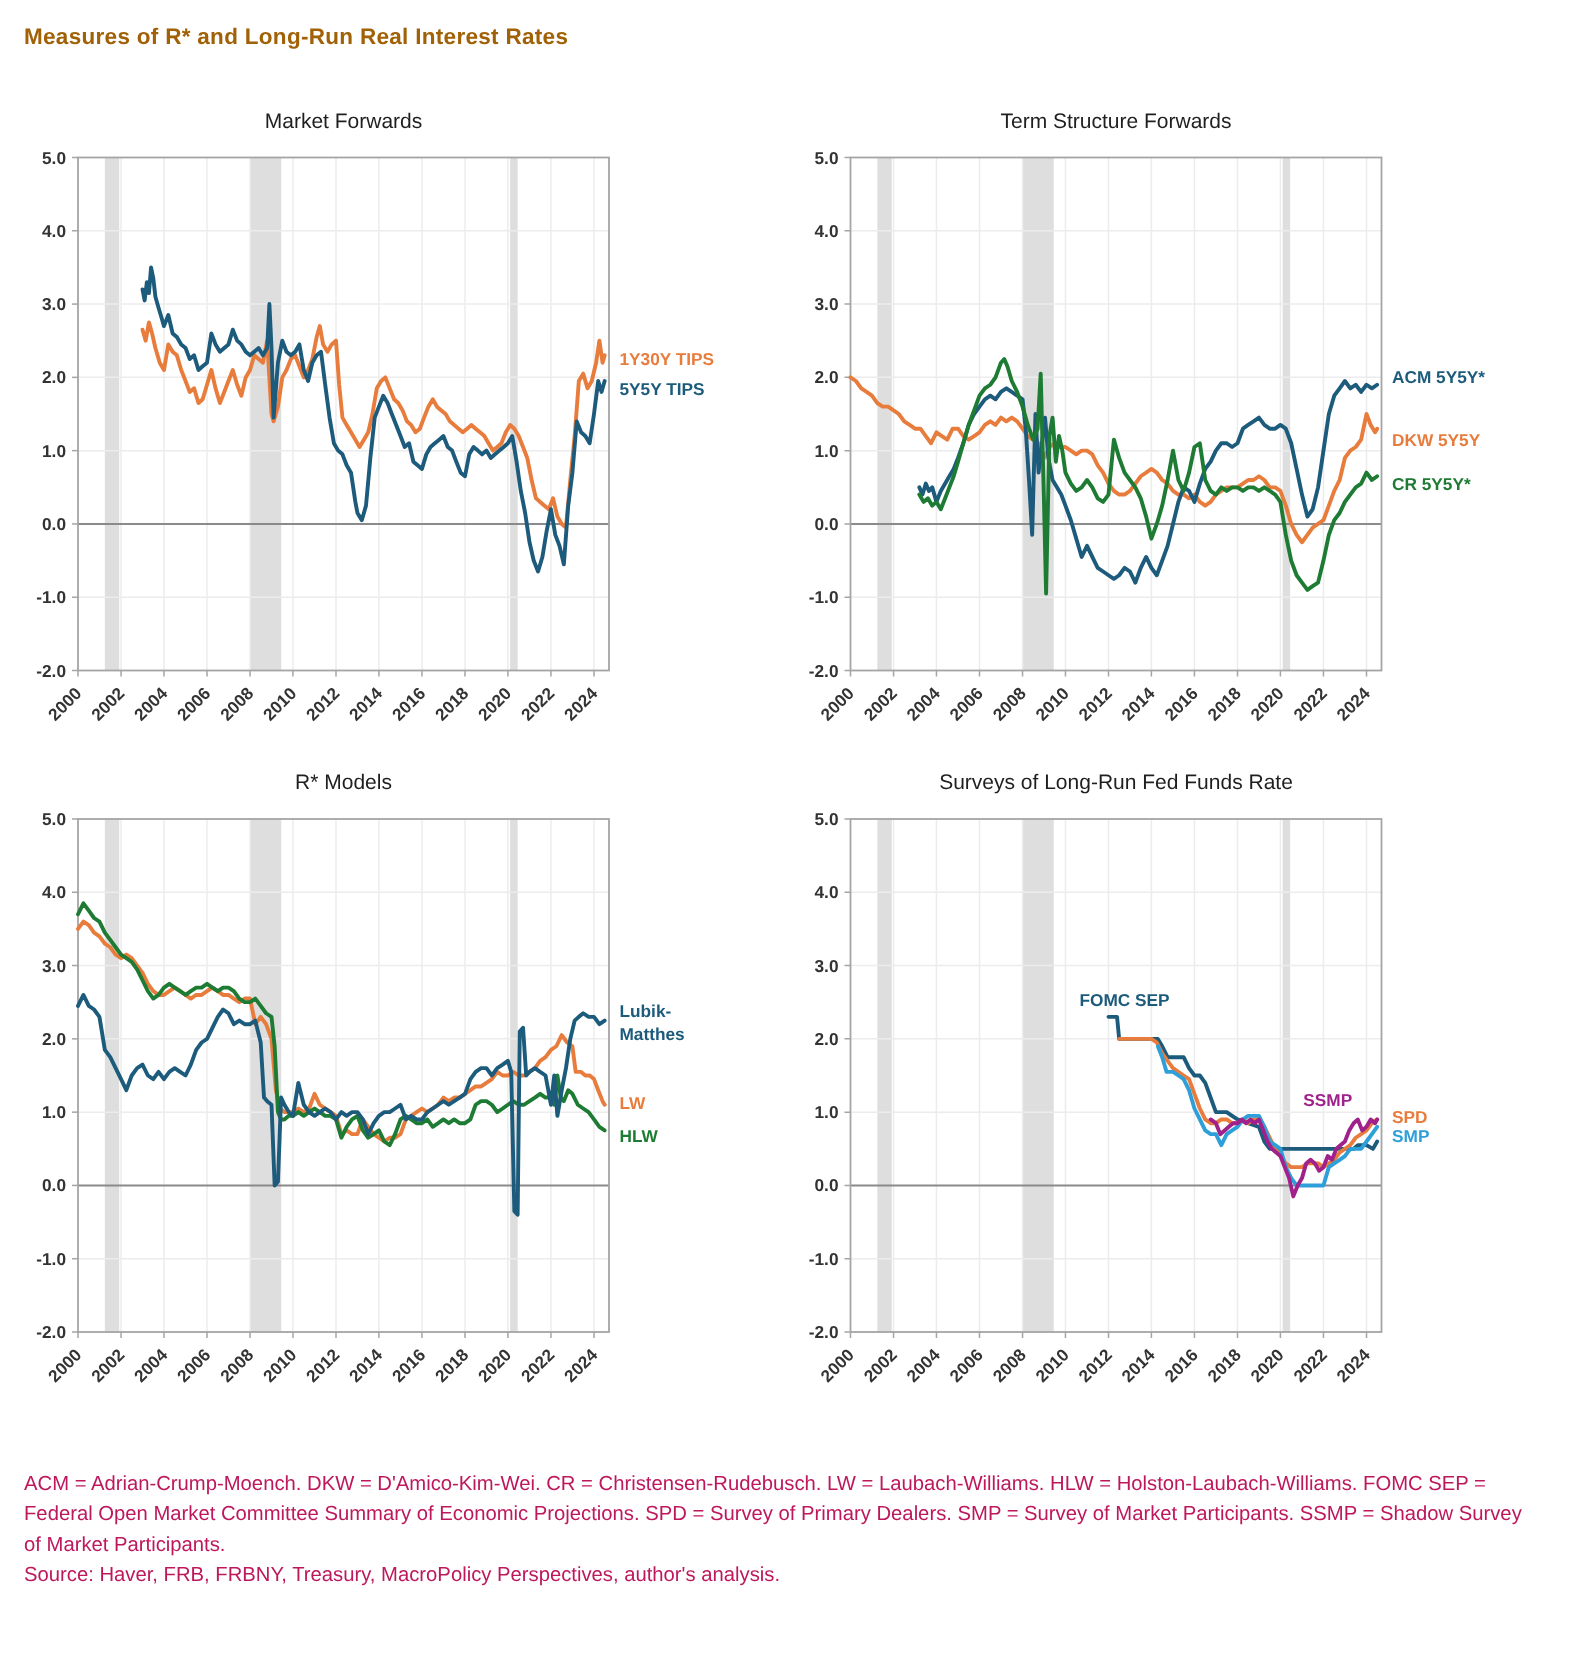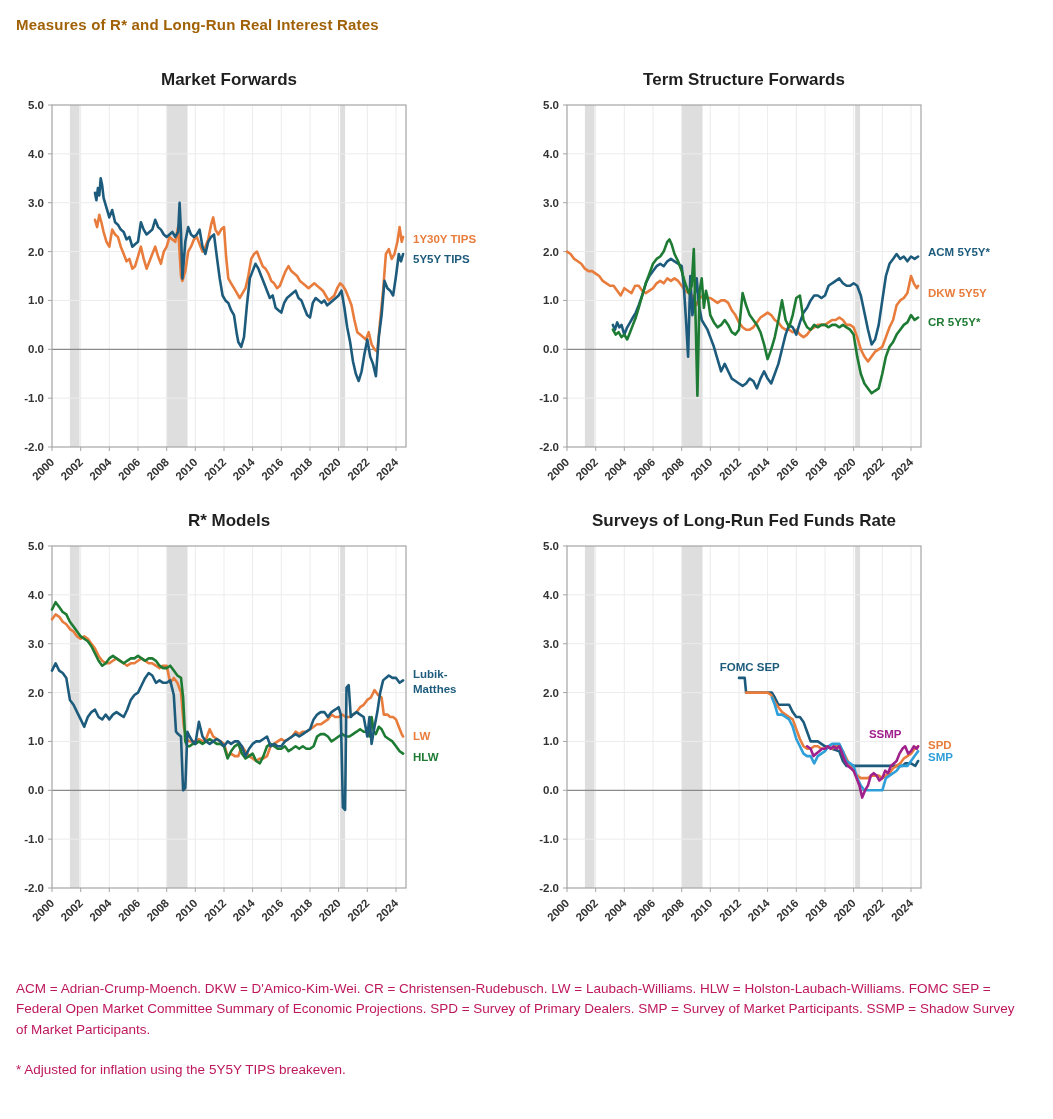--- a/index.html
+++ b/index.html
@@ -1,20 +1,20 @@
 <!DOCTYPE html>
 <html><head>
 <meta charset="utf-8">
 <style>
   html,body{margin:0;padding:0;background:#ffffff;}
   body{width:1053px;height:1119px;font-family:"Liberation Sans",sans-serif;box-sizing:border-box;padding:16px 16px 0 16px;overflow:hidden;}
   .page-title{font-size:15px;font-weight:700;color:#a16207;margin:0;letter-spacing:.2px;}
   .charts-grid{display:grid;grid-template-columns:505px 505px;column-gap:10px;row-gap:0;margin-top:36px;}
   .chart-cell{width:505px;}
-  .chart-title{margin-left:36px;width:354px;text-align:center;font-size:17px;font-weight:700;color:#1f1f1f;height:26px;line-height:22px;}
+  .chart-title{margin-left:36px;width:354px;text-align:center;font-size:14px;font-weight:400;color:#1f1f1f;height:26px;line-height:22px;}
   svg.plot{display:block;width:505px;height:415px;}
   .tick{font:600 11.5px "Liberation Sans",sans-serif;fill:#333333;}
   .legend{font:700 11.5px "Liberation Sans",sans-serif;}
   .footnotes{margin-top:28px;width:1010px;color:#be185d;font-size:13.5px;line-height:1.5;}
   .footnotes p{margin:0;}
   .footnotes .fn-gap{margin-top:20px;}
 </style>
 </head>
 <body>
 
@@ -318,14 +318,14 @@
         <text x="397" y="212.84857142857146" class="legend" fill="#E87C3C"><tspan x="397">SPD</tspan></text>
         <text x="397" y="225.06285714285715" class="legend" fill="#2E9FD8"><tspan x="397">SMP</tspan></text>
         <text x="218.7" y="134.6" text-anchor="middle" class="legend" fill="#1D5B7C">FOMC SEP</text>
         <text x="354.2" y="201.5" text-anchor="middle" class="legend" fill="#A1218C">SSMP</text>
       </svg>
   </div>
 </div>
 
 <div class="footnotes">
   <p>ACM = Adrian-Crump-Moench. DKW = D'Amico-Kim-Wei. CR = Christensen-Rudebusch. LW = Laubach-Williams. HLW = Holston-Laubach-Williams. FOMC SEP = Federal Open Market Committee Summary of Economic Projections. SPD = Survey of Primary Dealers. SMP = Survey of Market Participants. SSMP = Shadow Survey of Market Participants.</p>
-  <p class="fn-gap">* Adjusted for inflation using the 5Y5Y TIPS breakeven.</p>
+  <p>Source: Haver, FRB, FRBNY, Treasury, MacroPolicy Perspectives, author's analysis.</p>
 </div>
 
 </body></html>

